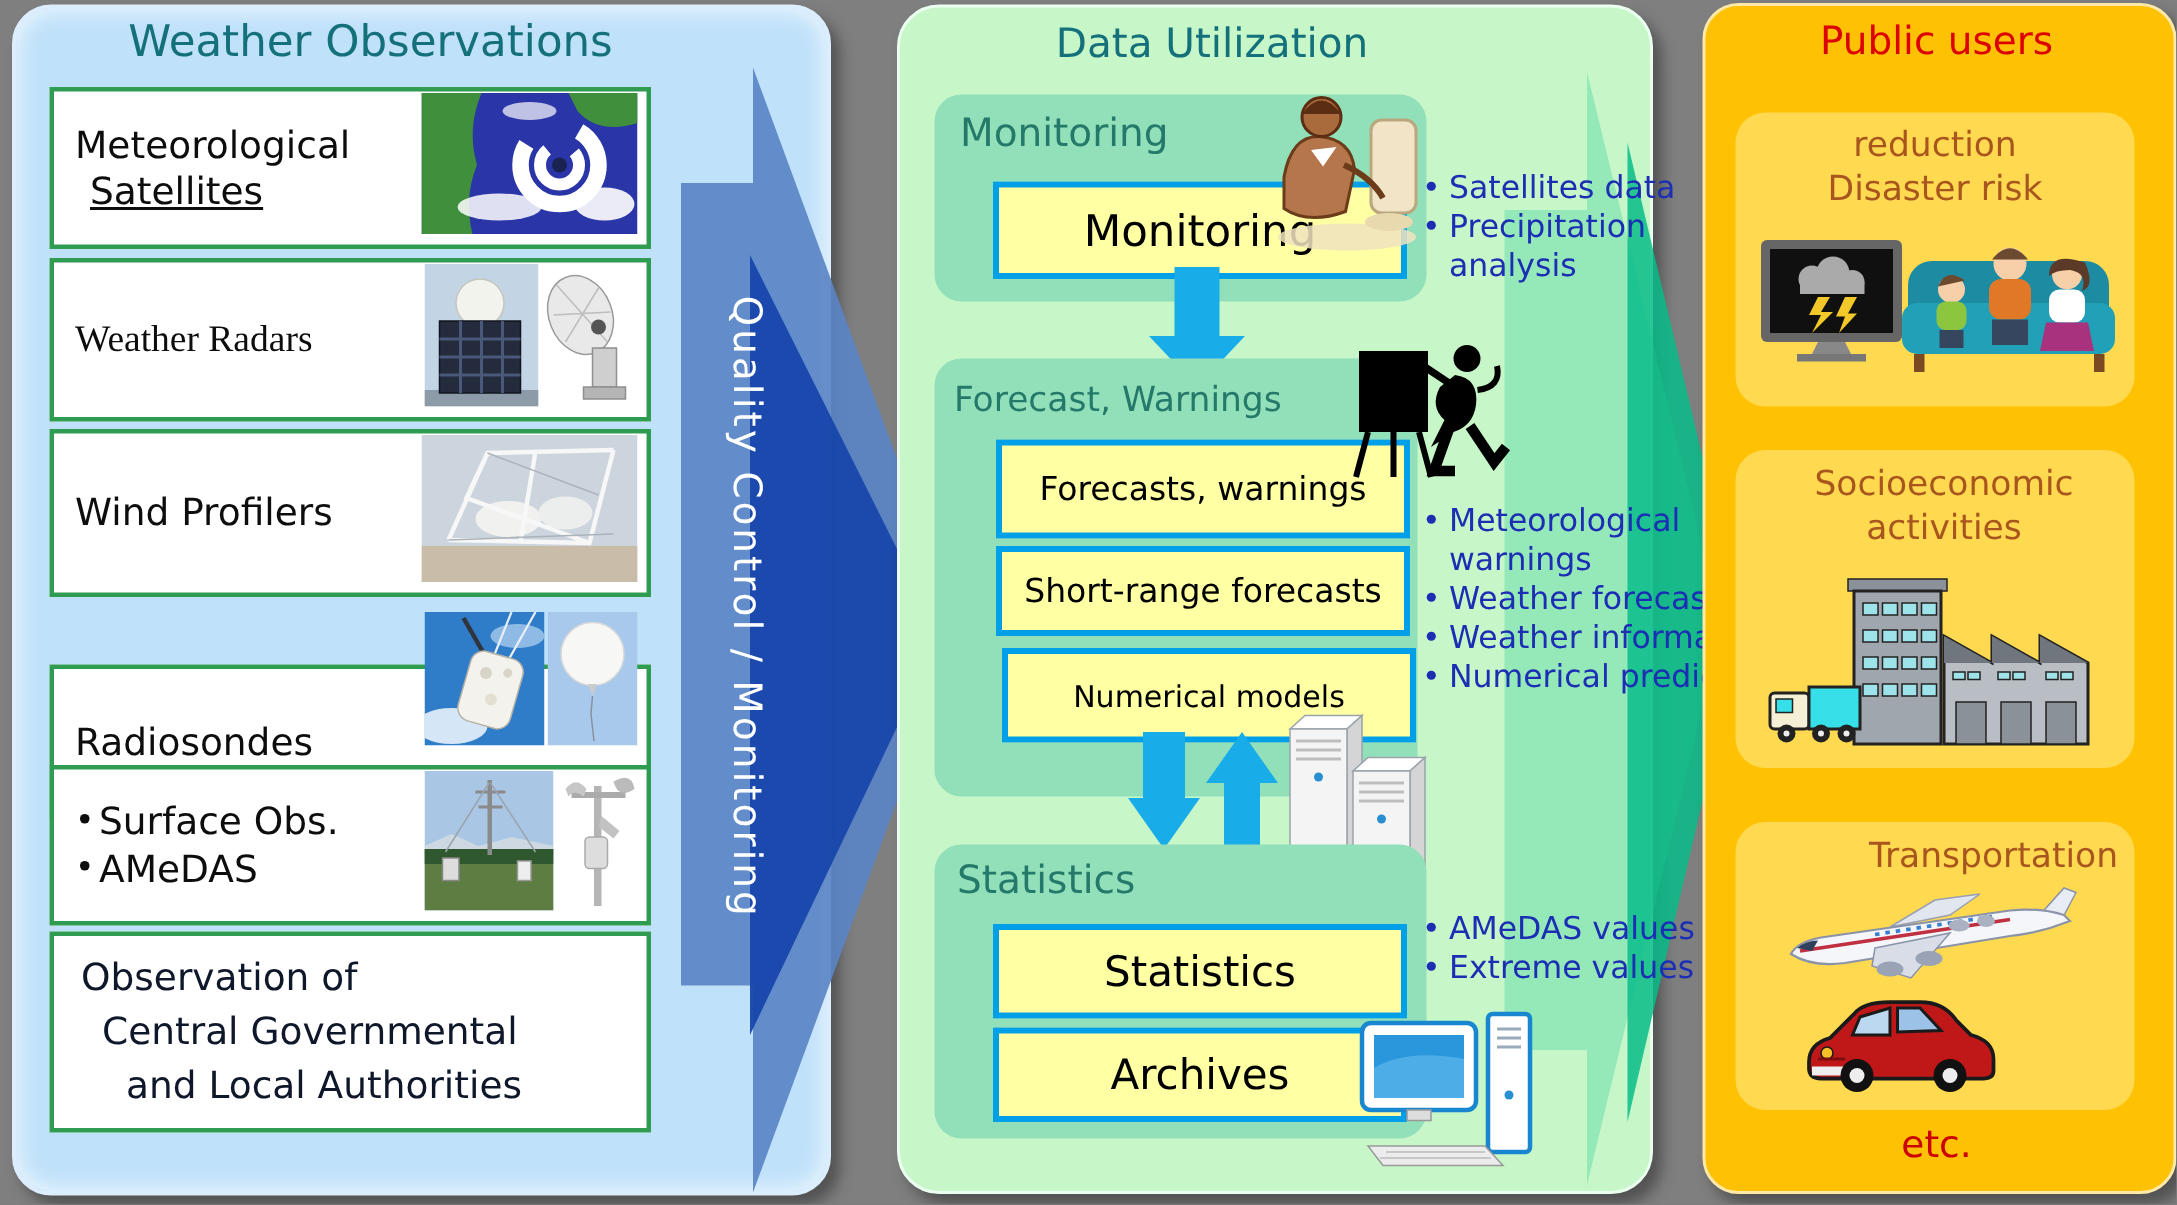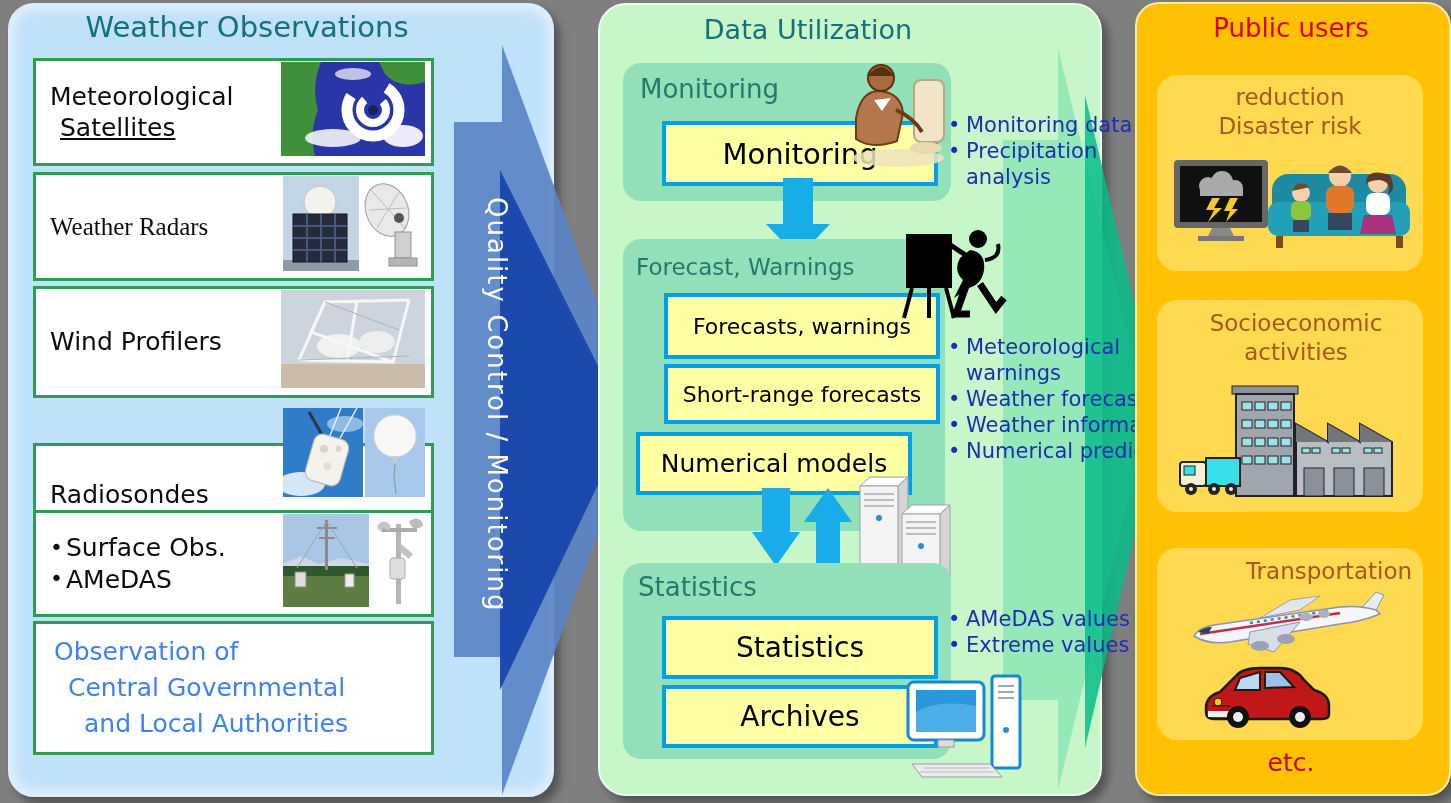--- a/index.html
+++ b/index.html
@@ -20,21 +20,21 @@
   #util-title{color:#14707A;font-size:27px;}
   #users-title{color:#DD0000;font-size:26px;}
   .sec-heading{position:absolute;color:#24796A;}
   
   .wbox{position:absolute;left:33px;width:395px;background:#FFFFFF;border:3px solid #2F9C52;}
   .wbox-label{position:absolute;left:14px;top:0;height:100%;display:flex;flex-direction:column;
               justify-content:center;font-size:25px;color:#0d0d0d;line-height:1.25;}
   .wline2{padding-left:10px;text-decoration:underline;}
   .obs-bullet{display:flex;align-items:center;}
   .obs-bullet .dot{width:16px;font-size:22px;}
-  #obs-note-text{color:#3b82f6;font-size:25px;line-height:1.45;}
+  #obs-note-text{color:#0f172a;font-size:25px;line-height:1.45;}
   #obs-note-text .n1{padding-left:0;} #obs-note-text .n2{padding-left:14px;} #obs-note-text .n3{padding-left:30px;}
   
   .section{position:absolute;background:#92E0B9;border-radius:18px;}
   .ybox{position:absolute;background:#FFFFA3;border:4px solid #00A0E8;display:flex;
         align-items:center;justify-content:center;color:#000;}
   
   .bullets{position:absolute;color:#1B2EB4;font-size:21px;line-height:26px;}
   .bullets .item{display:flex;}
   .bullets .dot{width:18px;flex:0 0 18px;}
   
@@ -206,41 +206,41 @@
     <path d="M20 62 q5 -28 24 -27 q21 2 23 22 l-6 28 q-25 9 -41 -2 z" fill="#b4764a" stroke="#6b3b1a" stroke-width="2"></path>
     <path d="M38 44 l8 11 l9 -13 z" fill="#ffffff"></path>
     <circle cx="45" cy="22" r="13" fill="#a96a3c" stroke="#5b2d12" stroke-width="2"></circle>
     <path d="M32 20 q13 -18 26 0" fill="#5b2d12"></path>
     <path d="M60 54 q18 8 26 22" stroke="#6b3b1a" stroke-width="4" fill="none"></path>
     <ellipse cx="90" cy="92" rx="16" ry="6" fill="#e9d9ae"></ellipse>
   </svg>
   <div class="bullets" style="left:948px;top:112px;width:200px;">
     <div class="item">
       <span class="dot">•</span>
-      <span><span>Monitoring data</span></span>
+      <span><span>Satellites data</span></span>
     </div>
     <div class="item">
       <span class="dot">•</span>
       <span>
         <span style="display:block">Precipitation</span>
         <span style="display:block">analysis</span>
       </span>
     </div>
   </div>
 
   <svg class="abs" style="left:766px;top:178px;" width="64" height="80" viewBox="0 0 64 80">
     <rect x="17" width="30" height="46" fill="#18ACE8"></rect>
     <polygon points="0,46 64,46 32,80" fill="#18ACE8"></polygon>
   </svg>
 
   <div class="section" style="left:623px;top:239px;width:322px;height:292px;"></div>
   <div class="sec-heading" style="left:636px;top:254px;font-size:23px;">Forecast, Warnings</div>
   <div class="ybox" style="left:664px;top:293px;width:268px;height:58px;font-size:22px;">Forecasts, warnings</div>
   <div class="ybox" style="left:664px;top:364px;width:268px;height:52px;font-size:22px;">Short-range forecasts</div>
-  <div class="ybox" style="left:636px;top:432px;width:268px;height:55px;font-size:25px;">Numerical models</div>
+  <div class="ybox" style="left:668px;top:432px;width:268px;height:55px;font-size:20px;">Numerical models</div>
   <svg class="abs" style="left:900px;top:228px;" width="108" height="92" viewBox="0 0 108 92">
     <rect x="6" y="6" width="46" height="54" fill="#000000"></rect>
     <path d="M12 60 L4 90 M46 60 L54 90 M29 60 L29 90" stroke="#000000" stroke-width="4"></path>
     <circle cx="78" cy="11" r="9" fill="#000000"></circle>
     <path d="M70 22 q16 2 14 20 q-2 14 -15 18 l-15 10 l9 -18 q-10 -9 -3 -22 z" fill="#000000"></path>
     <path d="M67 28 L46 14 L49 9" stroke="#000000" stroke-width="5" fill="none"></path>
     <path d="M85 32 q16 -2 13 -16" stroke="#000000" stroke-width="4" fill="none"></path>
     <path d="M66 58 L56 86 L70 86 M80 56 L96 80 L104 70" stroke="#000000" stroke-width="7" fill="none"></path>
   </svg>
   <div class="bullets" style="left:948px;top:334px;width:200px;">

